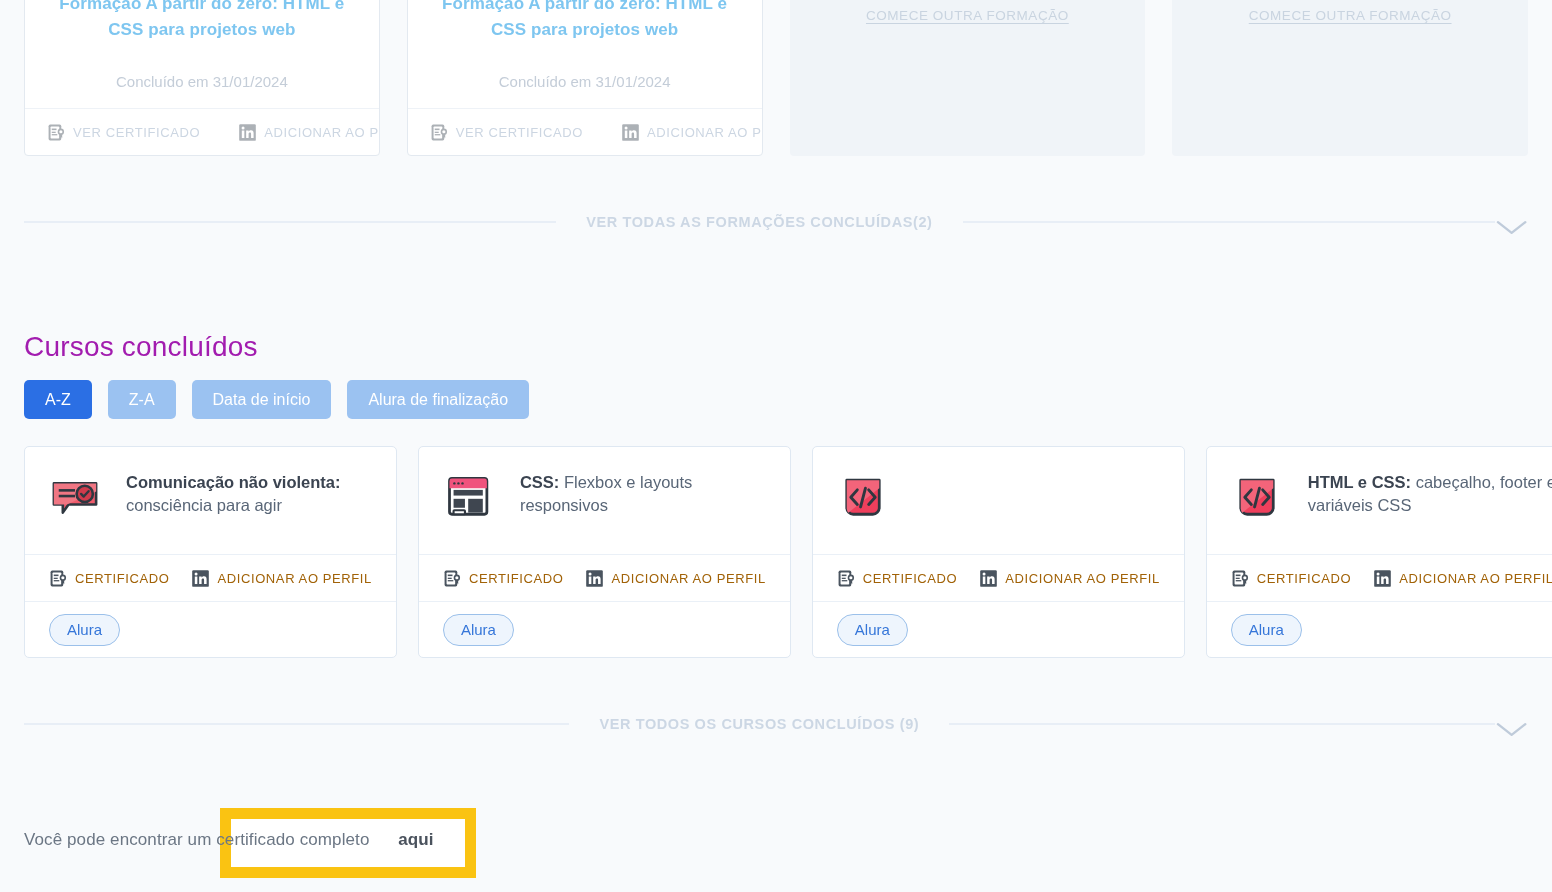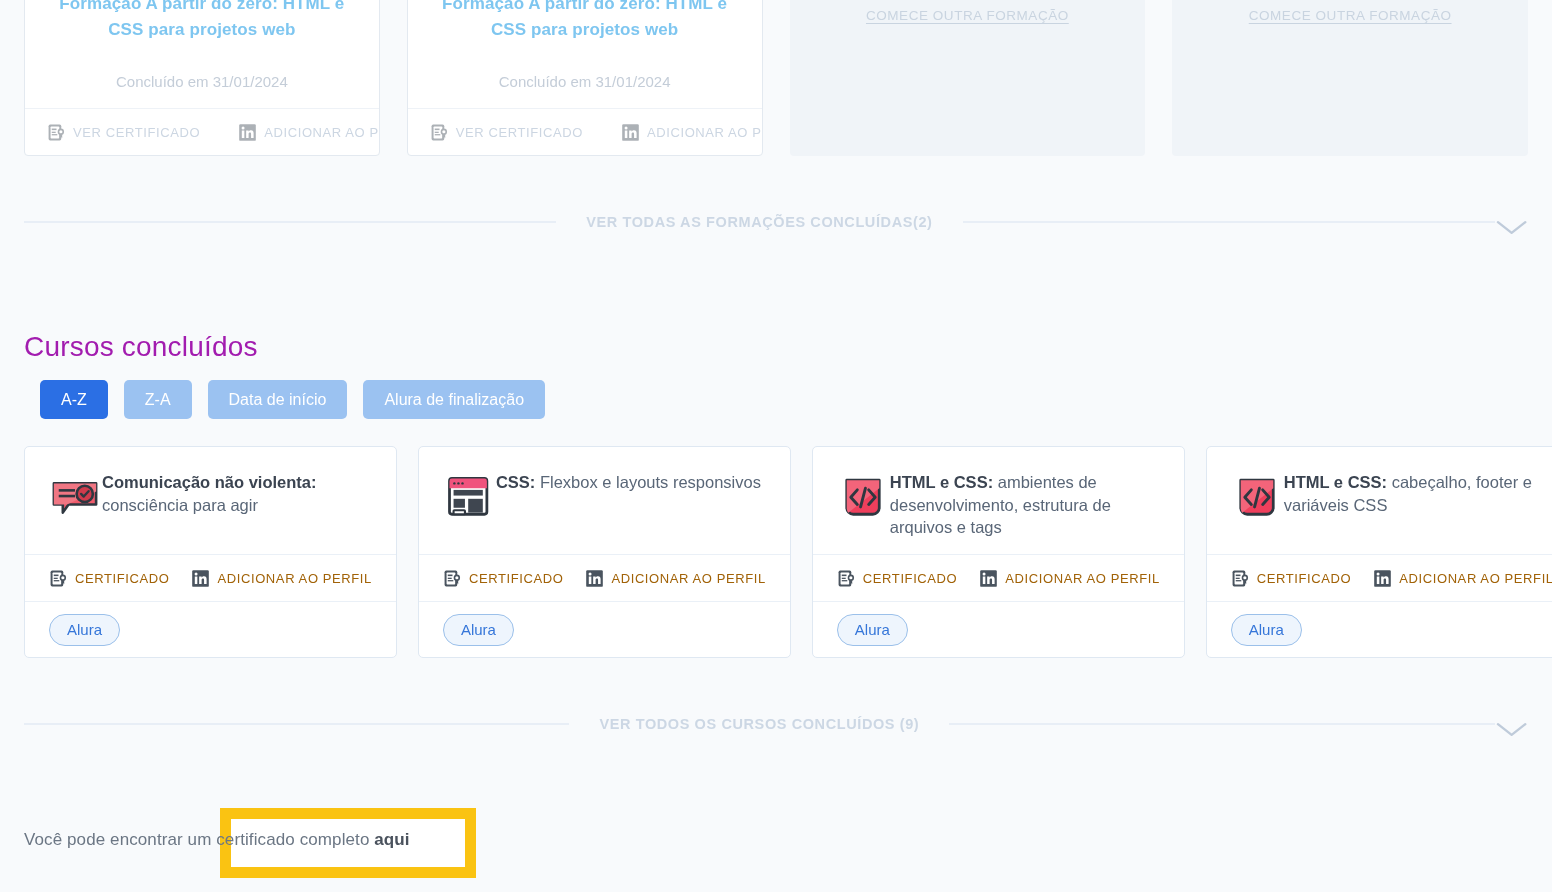--- a/index.html
+++ b/index.html
@@ -68,39 +68,39 @@
   }
   .chev { margin-top: 12px; }
 
   
   .section-title {
     position: absolute; left: 24px; top: 331px;
     font-size: 28px; color: #a21caf; font-weight: normal; letter-spacing: .2px;
   }
 
   
-  .sorts { position: absolute; left: 24px; top: 380px; display: flex; gap: 16px; margin-left: 16px; }
+  .sorts { position: absolute; left: 24px; top: 380px; display: flex; gap: 16px; }
   .sort-btn {
     border: none; border-radius: 5px; color: #ffffff;
     font-family: "Liberation Sans", sans-serif; font-size: 16px;
     height: 39px; padding: 0 21px; cursor: pointer; line-height: 39px;
   }
   .sort-btn.active { background: #2b6fe4; }
   .sort-btn.idle   { background: #9bc2f1; }
 
   
   .courses-row {
     position: absolute; left: 24px; top: 446px; width: 1504px;
     display: grid; grid-template-columns: repeat(4, 1fr); gap: 21px;
   }
   .course-card {
     background: #ffffff; border: 1px solid #dfe8f2; border-radius: 5px;
     display: flex; flex-direction: column; height: 212px;
   }
-  .course-main { flex: 1; padding: 22px 20px 0 24px; display: flex; gap: 1px; }
+  .course-main { flex: 1; padding: 22px 20px 0 24px; display: flex; gap: 25px; }
   .course-icon { width: 52px; height: 52px; flex: 0 0 52px; margin-top: 3px; }
   .course-title {
     font-size: 16.5px; line-height: 22.5px; color: #596677; padding-top: 2px;
   }
   .course-title b { color: #3b4451; font-weight: bold; }
   .course-actions {
     height: 47px; display: flex; align-items: center; padding: 0 24px;
     border-top: 1px solid #eaf0f7;
   }
   .course-foot {
@@ -111,21 +111,21 @@
     border: 1px solid #9bc0ea; background: #eef5fd; color: #3576d9;
     border-radius: 20px; font-size: 15px; padding: 6px 17px; line-height: 18px;
     cursor: pointer;
   }
 
   
   .footnote {
     position: absolute; left: 24px; top: 830px;
     font-size: 17px; color: #6b7684; letter-spacing: .1px;
   }
-  .footnote b { color: #4a525d; font-weight: bold; }
+  .footnote b { color: #4a525d; font-weight: bold; margin-left: 24px; }
   .highlight-box {
     position: absolute; left: 220px; top: 808px; width: 256px; height: 70px;
     border: 11px solid #fac312; background: transparent; pointer-events: none;
   }
   .highlight-inner {
     position: absolute; left: 231px; top: 819px; width: 234px; height: 48px;
     background: #ffffff; pointer-events: none;
   }
   .footnote-top { z-index: 5; }
 </style>
@@ -320,23 +320,20 @@
 
     <div class="course-card">
       <div class="course-main">
         <svg class="course-icon" viewBox="0 0 64 64">
           <path d="M12 10 h40 v34 a8 8 0 0 1-8 8 H20 a8 8 0 0 1-8-8 z" fill="#ef3f5c" stroke="#2f3740" stroke-width="3.4" stroke-linejoin="round"></path>
           <path d="M12 10 h40 v10 L14 50 a8 8 0 0 1-2-6 z" fill="#f3647a"></path>
           <path d="M25 22 L17 31 L25 40" fill="none" stroke="#2f3740" stroke-width="3.6" stroke-linecap="round" stroke-linejoin="round"></path>
           <path d="M39 22 L47 31 L39 40" fill="none" stroke="#2f3740" stroke-width="3.6" stroke-linecap="round" stroke-linejoin="round"></path>
           <path d="M35 20 L29 43" fill="none" stroke="#2f3740" stroke-width="3.6" stroke-linecap="round"></path>
         </svg>
-        <div class="course-title">
-          <b>HTML e CSS:</b><span> ambientes de desenvolvimento, estrutura de arquivos e tags</span>
-        </div>
       </div>
       <div class="course-actions">
         <div class="act solid">
           <svg class="ico" viewBox="0 0 24 24">
             <rect x="2" y="2" width="16" height="20" rx="2" fill="#4a545f"></rect>
             <rect x="4.5" y="4.5" width="11" height="15" rx="1" fill="#ffffff"></rect>
             <rect x="6" y="7" width="6" height="2" fill="#4a545f"></rect>
             <rect x="6" y="11" width="5" height="1.6" fill="#4a545f"></rect>
             <rect x="6" y="14" width="7" height="1.6" fill="#4a545f"></rect>
             <circle cx="17.5" cy="11" r="4" fill="#4a545f"></circle>

